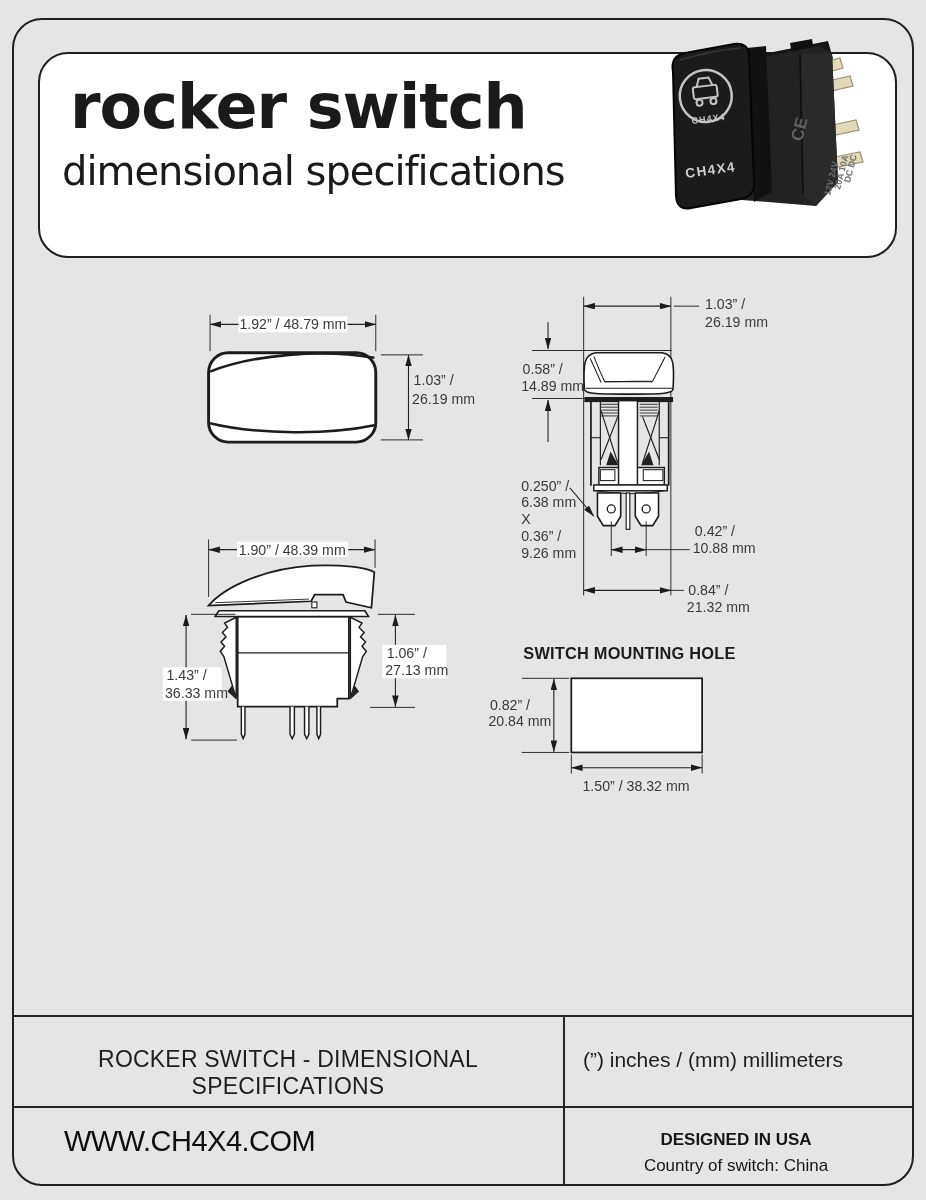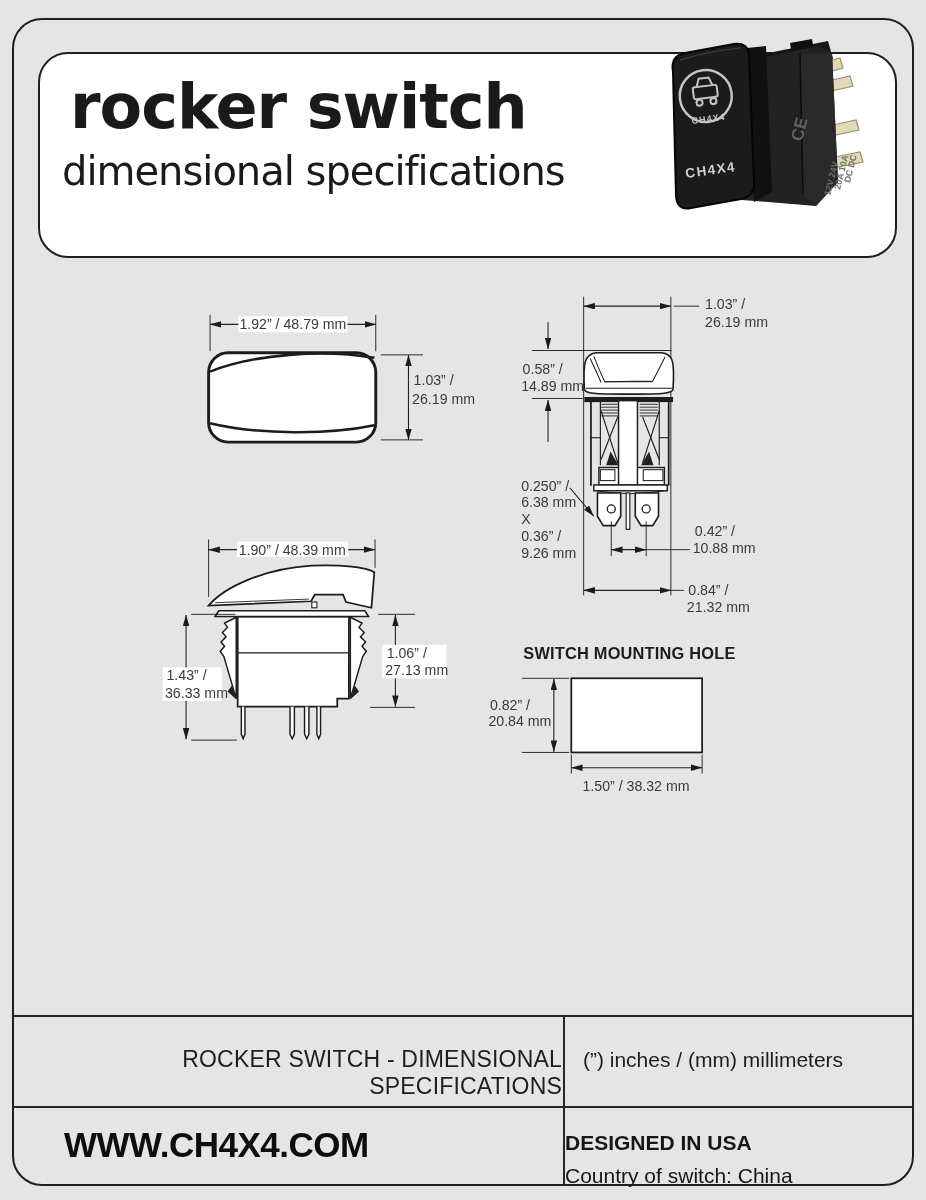--- a/index.html
+++ b/index.html
@@ -11,28 +11,28 @@
   #header-box{left:38px;top:52px;width:859px;height:206px;border:2px solid #1f1f1f;
         border-radius:30px;box-sizing:border-box;background:#fff;}
   #main-title{left:70px;top:70px;font-family:"DejaVu Sans",sans-serif;font-size:62px;
         font-weight:bold;letter-spacing:-1px;color:#1a1a1a;white-space:nowrap;}
   #sub-title{left:62px;top:148px;font-family:"DejaVu Sans",sans-serif;font-size:40px;
         font-weight:normal;letter-spacing:-1px;color:#1a1a1a;white-space:nowrap;}
   svg text{font-family:"Liberation Sans",sans-serif;}
   .dimtext{font-size:19.5px;fill:#3a3a3a;}
   .mh-title{font-size:22.5px;font-weight:600;fill:#1c1c1c;letter-spacing:.3px;}
   .fline{position:absolute;background:#262626;}
-  #footer-spec{left:14px;top:1046px;width:548px;text-align:right;font-size:23px;
+  #footer-spec{left:14px;top:1046px;width:548px;text-align:center;font-size:23px;
         font-weight:500;color:#1e1e1e;letter-spacing:.2px;}
   #footer-units{left:565px;top:1048px;width:296px;text-align:center;font-size:21px;
         font-weight:500;color:#1e1e1e;}
-  #footer-site{left:64px;top:1125px;font-size:35px;font-weight:bold;letter-spacing:-.5px;
+  #footer-site{left:64px;top:1125px;font-size:29px;font-weight:normal;letter-spacing:-.5px;
         color:#0e0e0e;}
-  #footer-right{left:565px;top:1127px;width:310px;text-align:left;font-size:21px;
-        line-height:1.55;color:#161616;}
+  #footer-right{left:565px;top:1127px;width:310px;text-align:center;font-size:17px;
+        line-height:1.55;color:#161616;padding-left:16px;}
   #footer-right .l1{font-weight:600;}
 </style>
 </head>
 <body>
 
 <div id="page">
 
   <div id="outer-border" class="abs"></div>
   <div id="header-box" class="abs"></div>
 

